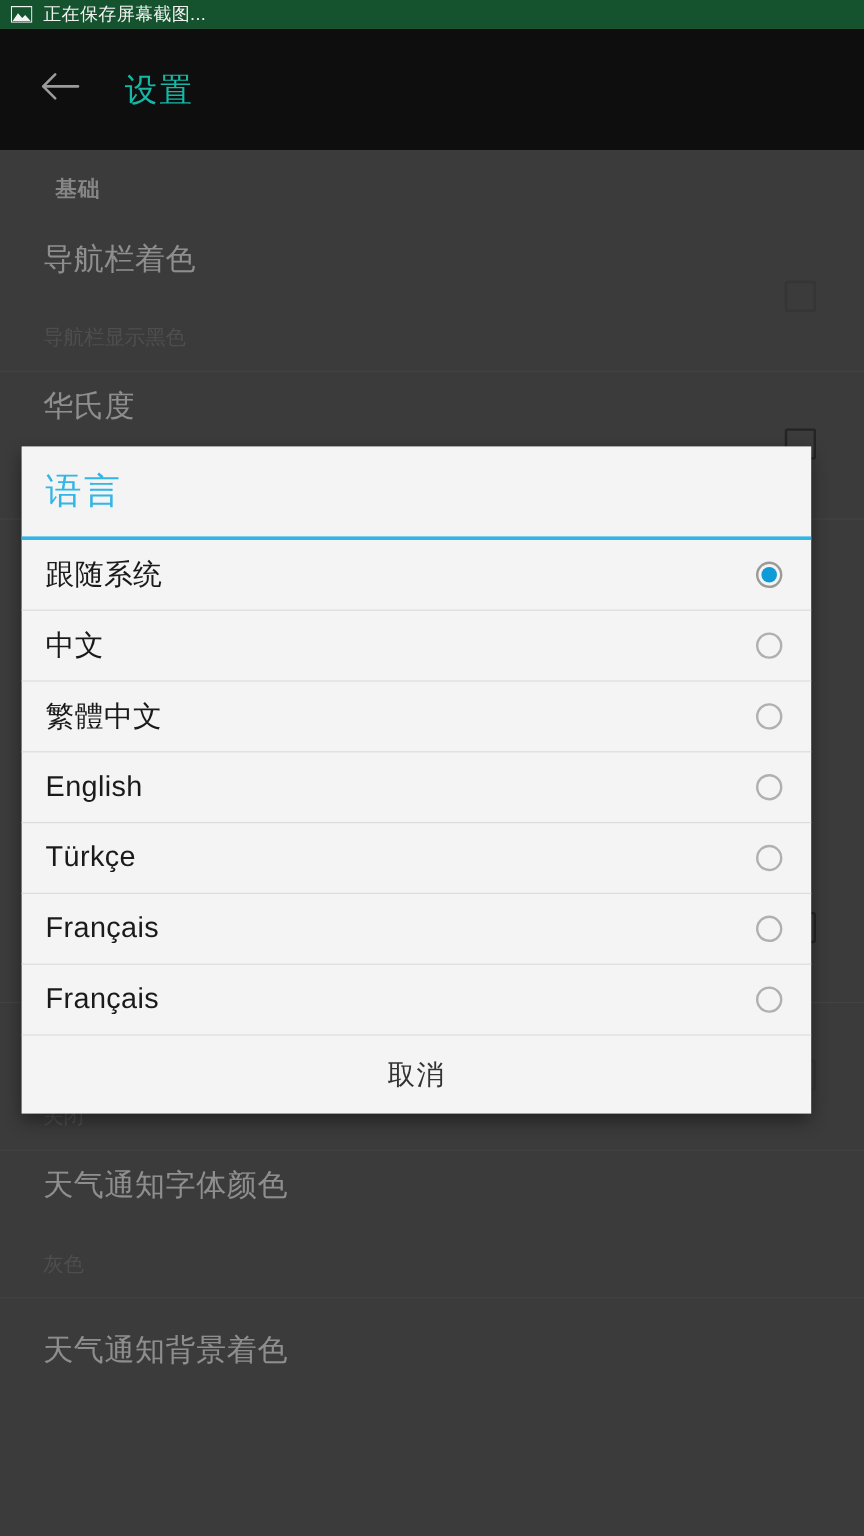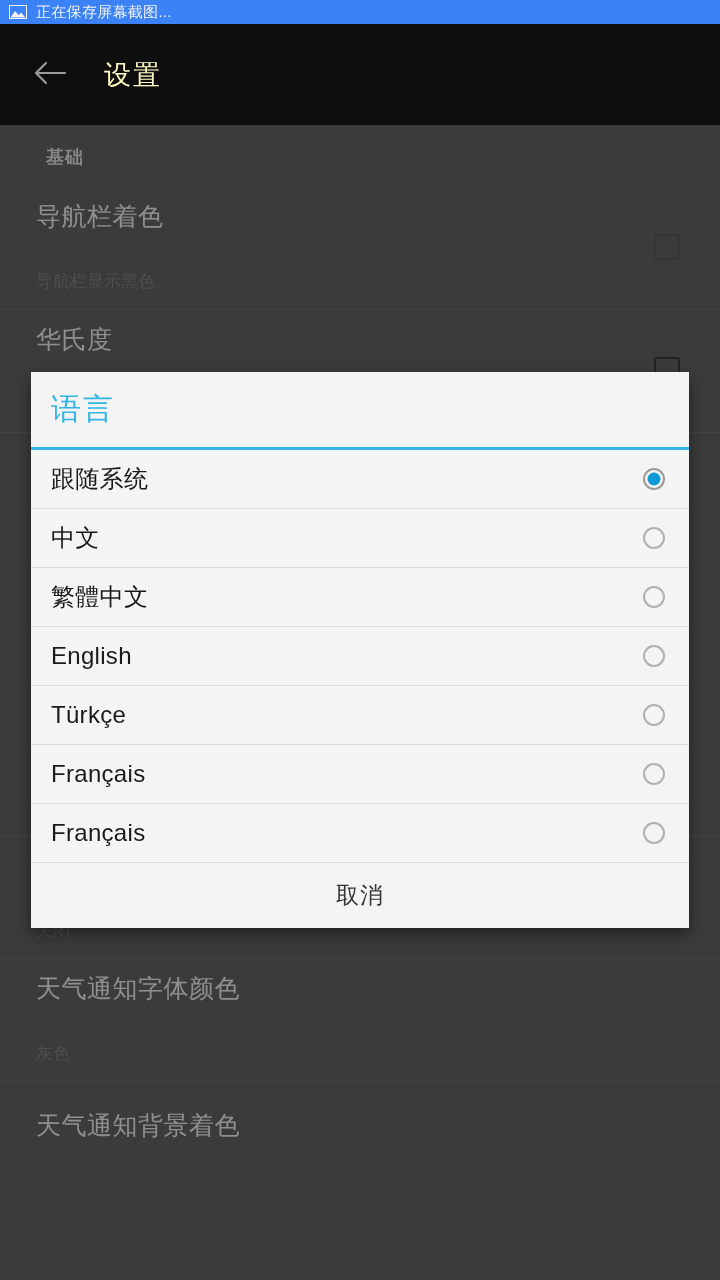--- a/index.html
+++ b/index.html
@@ -19,21 +19,21 @@
     overflow: hidden;
     background: #606060;
   }
 
   
   .status-bar {
     position: absolute;
     top: 0; left: 0;
     width: 720px;
     height: 24px;
-    background: #3b82f6;
+    background: #14532d;
     display: flex;
     align-items: center;
     padding-left: 8px;
     z-index: 60;
   }
   .status-icon {
     width: 20px; height: 16px;
     display: flex; align-items: center; justify-content: center;
     margin-right: 8px;
   }
@@ -54,21 +54,21 @@
     display: flex;
     align-items: center;
     z-index: 50;
   }
   .back-btn {
     width: 56px; height: 56px;
     margin-left: 22px;
     display: flex; align-items: center; justify-content: center;
   }
   .toolbar-title {
-    color: #fef9c3;
+    color: #14b8a6;
     font-size: 27px;
     margin-left: 26px;
     letter-spacing: 2px;
   }
 
   
   .settings-body {
     position: absolute;
     top: 125px; left: 0;
     width: 720px;
@@ -123,21 +123,21 @@
     position: absolute;
     top: 125px; left: 0;
     width: 720px; height: 1155px;
     background: rgba(0,0,0,0.38);
     z-index: 20;
   }
 
   
   .dialog {
     position: absolute;
-    left: 31px;
+    left: 18px;
     top: 372px;
     width: 658px;
     background: #f4f4f4;
     z-index: 40;
     box-shadow: 0 6px 14px rgba(0,0,0,0.45);
   }
   .dialog-title-bar {
     height: 78px;
     display: flex;
     align-items: center;

